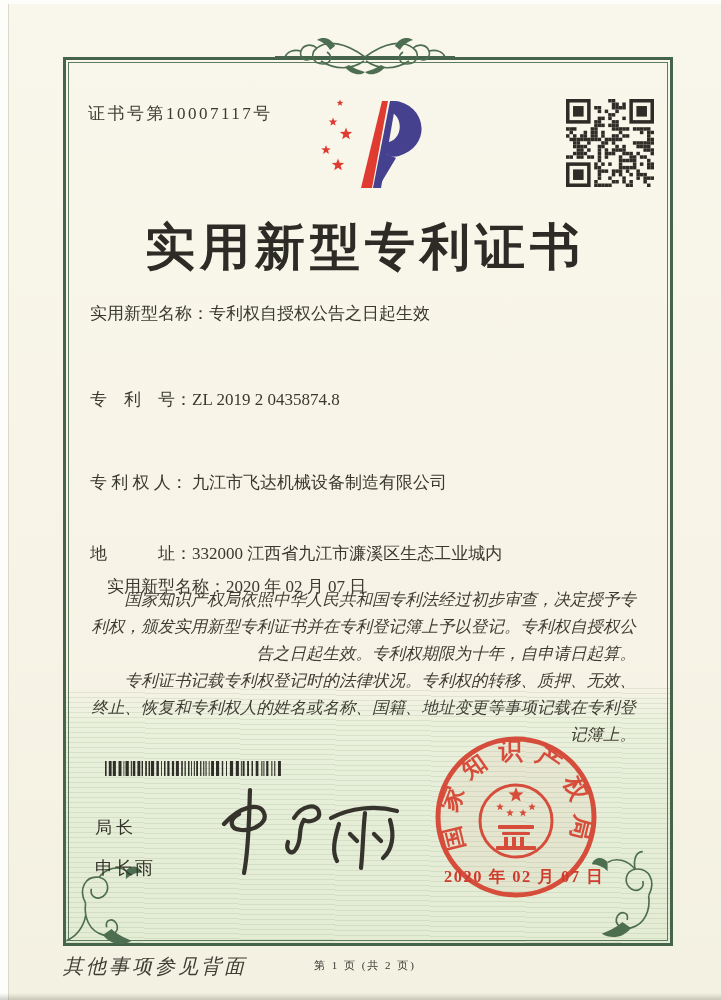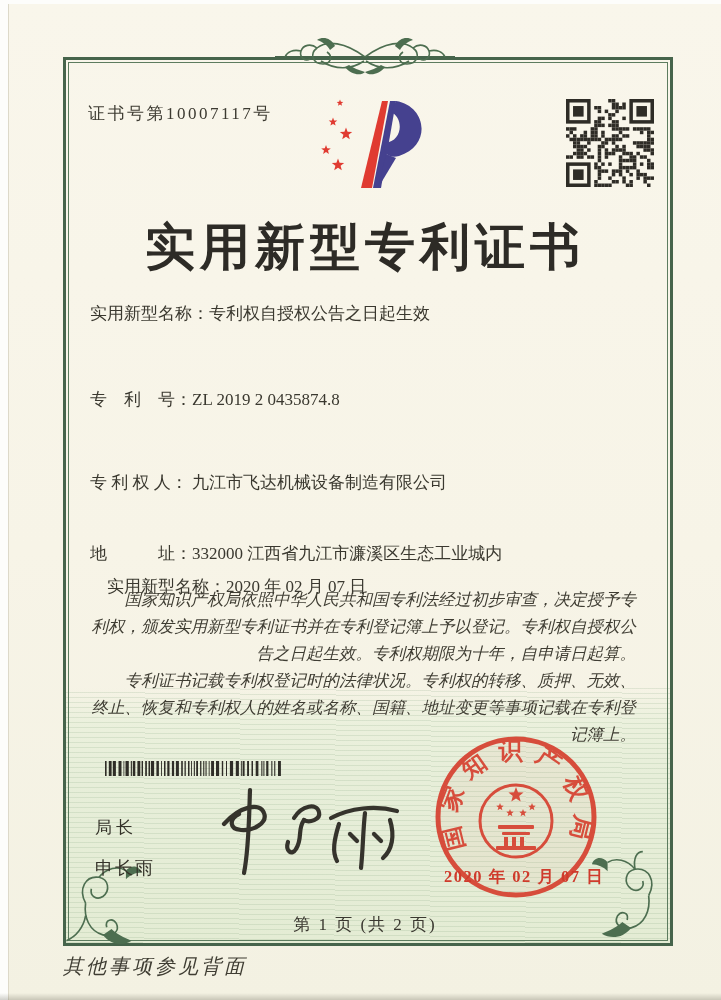--- a/index.html
+++ b/index.html
@@ -37,21 +37,21 @@
   
   .barcode{left:105px;top:761px;width:178px;height:15px;}
   
   .commissioner-title{left:95px;top:816px;font-size:17px;letter-spacing:4px;color:#343229;}
   .commissioner-name{left:95px;top:847px;font-size:18px;letter-spacing:2px;color:#343229;margin-top:9px;}
   .signature{left:198px;top:778px;width:215px;height:108px;}
   
   .seal{left:432px;top:733px;width:168px;height:168px;opacity:0.92;}
   .seal-date{left:444px;top:866px;font-size:16.5px;letter-spacing:1.5px;color:#cf3b2c;font-weight:700;}
   
-  .page-info{left:63px;top:913px;width:604px;text-align:center;font-size:17px;letter-spacing:2px;color:#3a3830;}
+  .page-info{left:63px;top:958px;width:604px;text-align:center;font-size:11px;letter-spacing:2px;color:#3a3830;}
   .back-note{left:63px;top:953px;width:604px;text-align:left;font-size:20px;letter-spacing:3px;
              font-style:italic;color:#3f3d33;}
   
   .orn-top{left:275px;top:34px;width:180px;height:48px;}
   .orn-bl{left:56px;top:860px;width:88px;height:96px;}
   .orn-br{left:590px;top:848px;width:88px;height:105px;transform:scaleX(-1);}
 </style>
 </head>
 <body>
 

